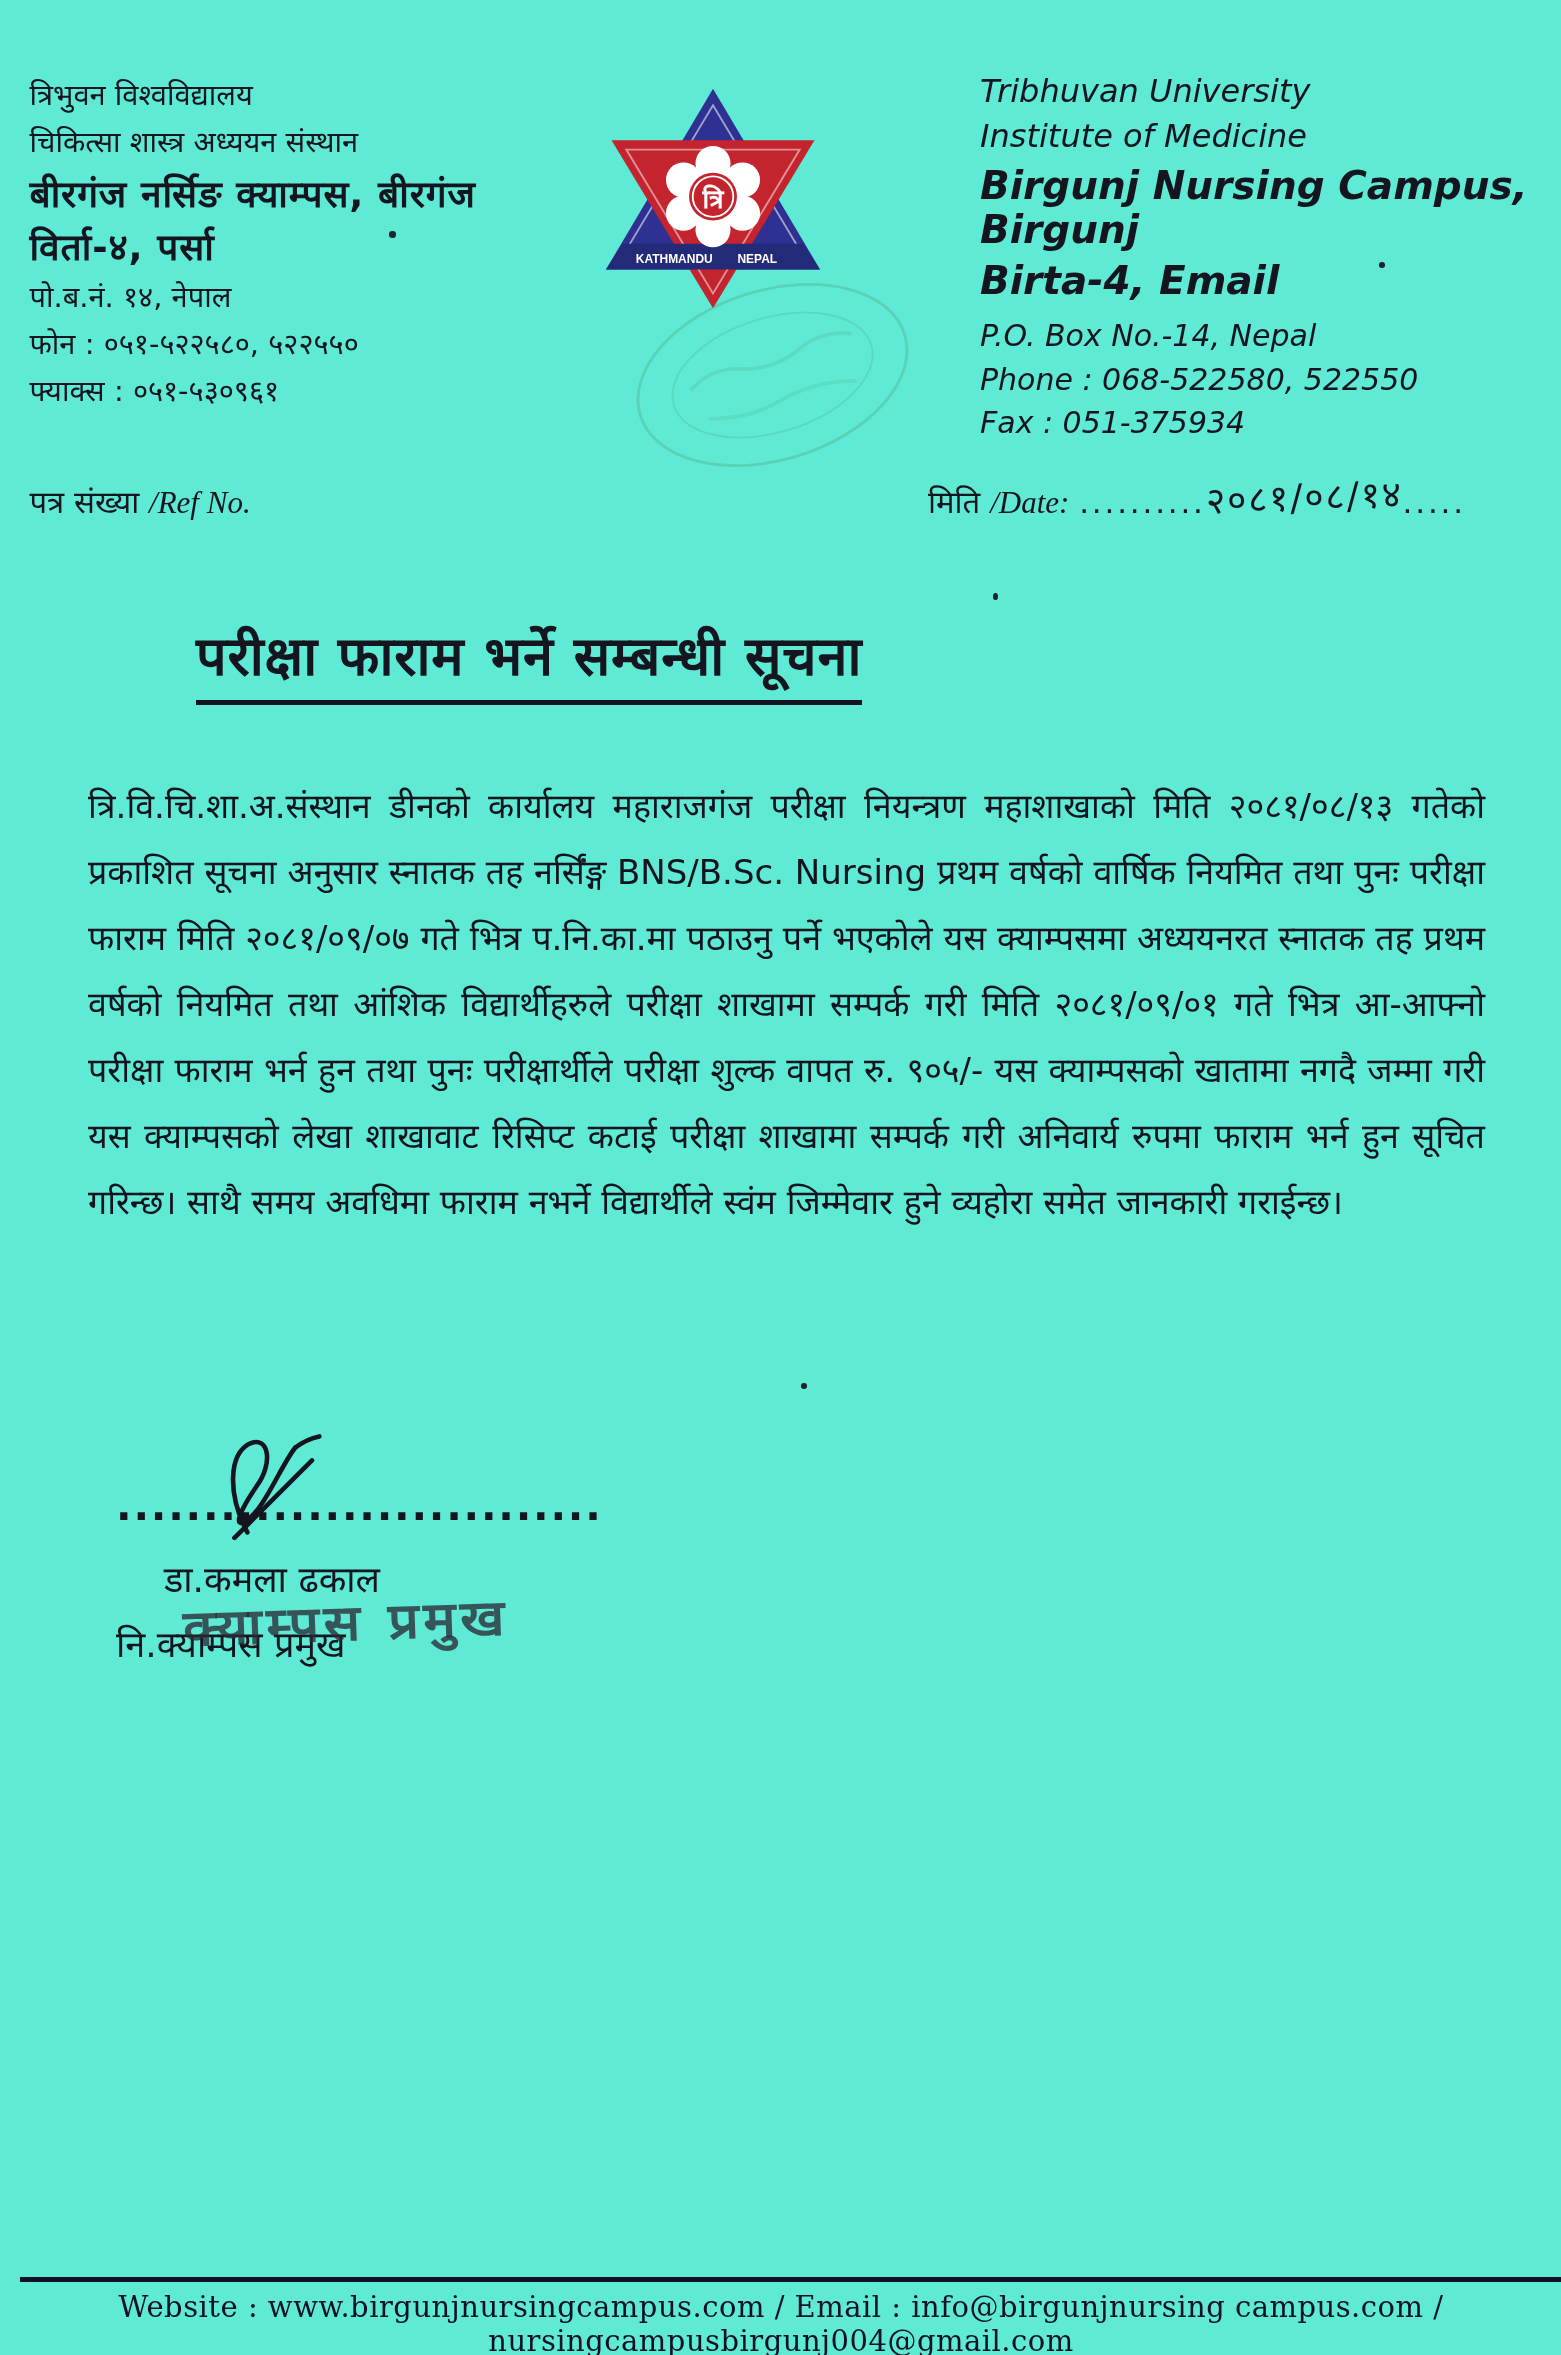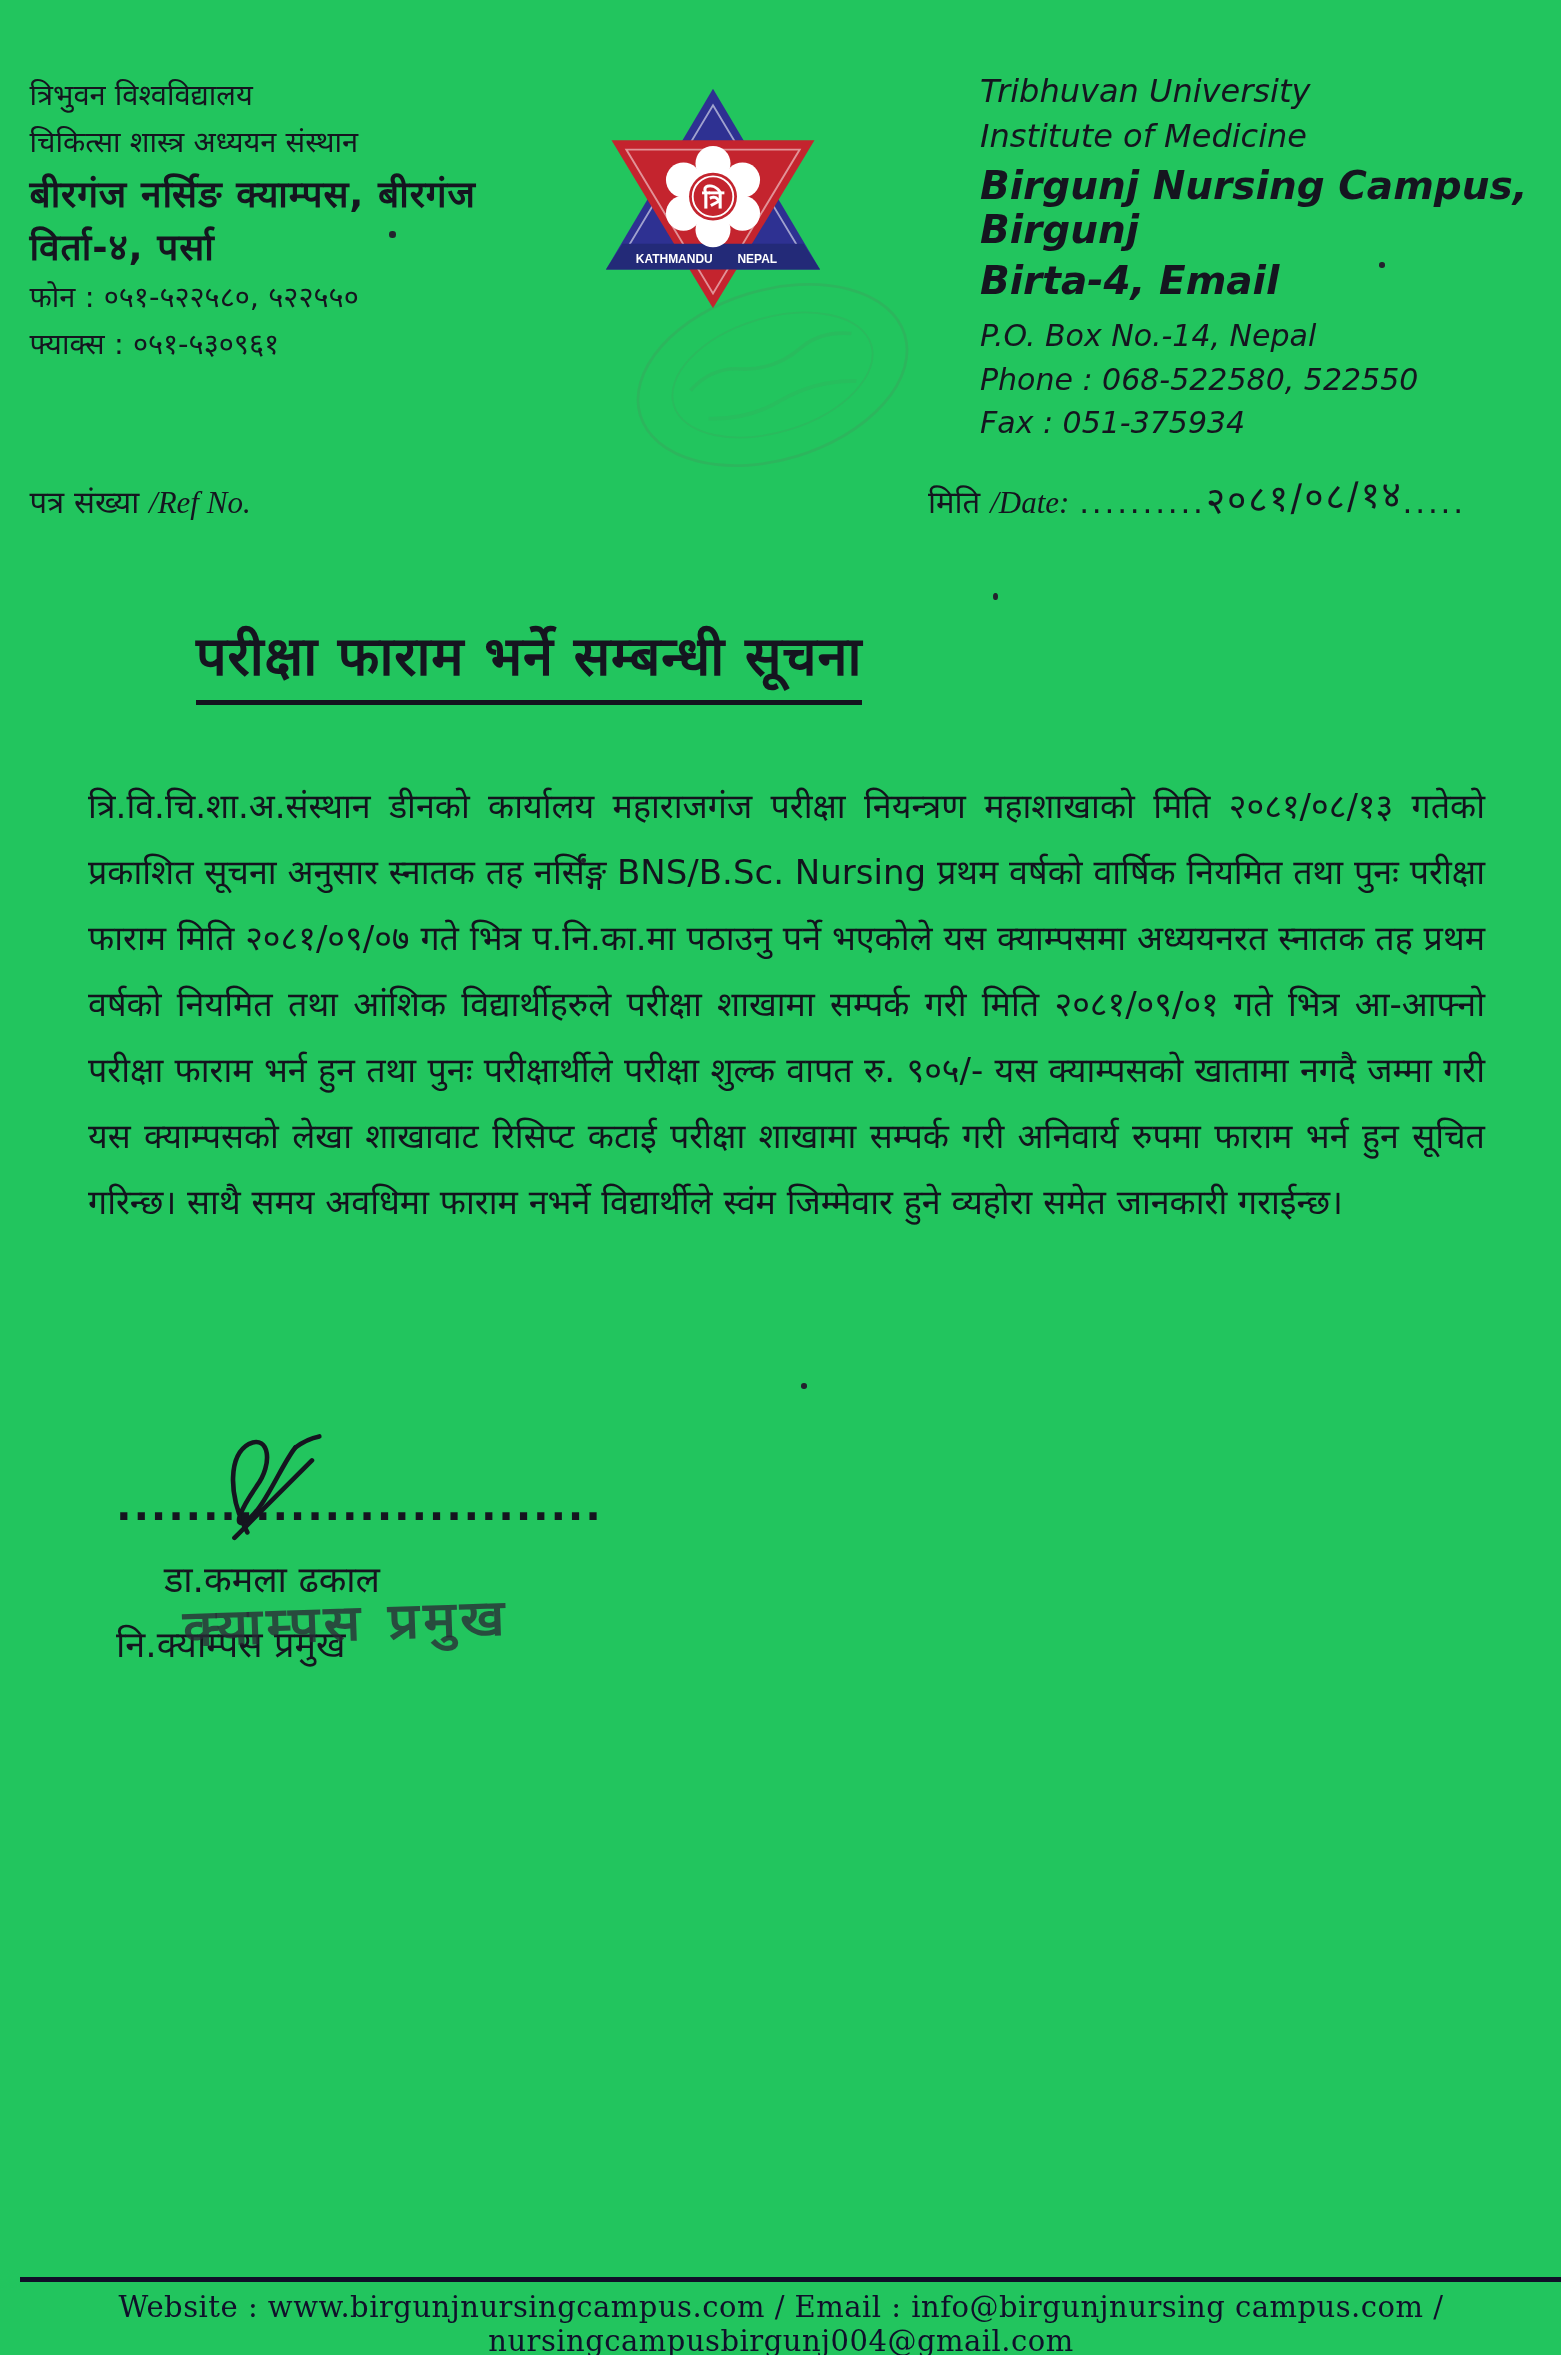--- a/index.html
+++ b/index.html
@@ -1,20 +1,20 @@
 <!DOCTYPE html>
 <html style="font-size:14.8px"><head>
 <meta charset="utf-8">
 <style>
   html,body{margin:0;padding:0;background:#e9e9e9;}
   .page{
     position:relative;
     width:1562px;height:2355px;
     margin:0 auto;
-    background:#22c55e;
+    background:#5eead4;
     font-family:"DejaVu Sans","Liberation Sans",sans-serif;
     color:#15151f;
     overflow:hidden;
   }
   
   .lh-left{position:absolute;left:29.5px;top:79px;line-height:1.15;}
   .lh-left .ln{font-size:29px;margin-bottom:14px;}
   .lh-left .ln.bold{font-size:37px;font-weight:700;margin-bottom:11px;letter-spacing:0.9px;}
   
   .lh-right{position:absolute;left:980px;top:74px;line-height:1.12;font-style:italic;}
@@ -69,20 +69,21 @@
 </head>
 <body>
 
 <div class="page">
 
   <div class="lh-left">
     <div class="ln">त्रिभुवन विश्वविद्यालय</div>
     <div class="ln">चिकित्सा शास्त्र अध्ययन संस्थान</div>
     <div class="ln bold">बीरगंज नर्सिङ क्याम्पस, बीरगंज</div>
     <div class="ln bold">विर्ता-४, पर्सा</div>
+    <div class="ln">पो.ब.नं. १४, नेपाल</div>
     <div class="ln">फोन : ०५१-५२२५८०, ५२२५५०</div>
     <div class="ln">फ्याक्स : ०५१-५३०९६१</div>
   </div>
 
   <svg class="logo" viewBox="0 0 240 245">
 
     <polygon points="120,4 236,200 4,200" fill="#2e3192"></polygon>
     <polygon points="120,22 222,192 18,192" fill="none" stroke="#ffffff" stroke-width="2" opacity=".55"></polygon>
 
     <polygon points="10,60 230,60 120,242" fill="#c4242e"></polygon>

